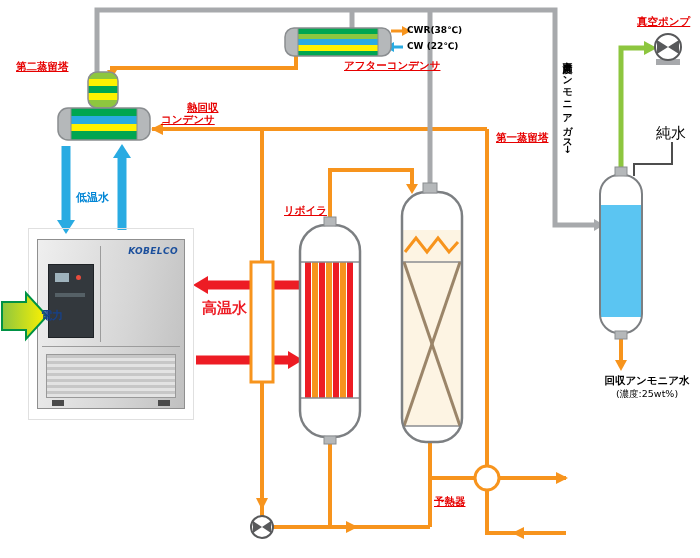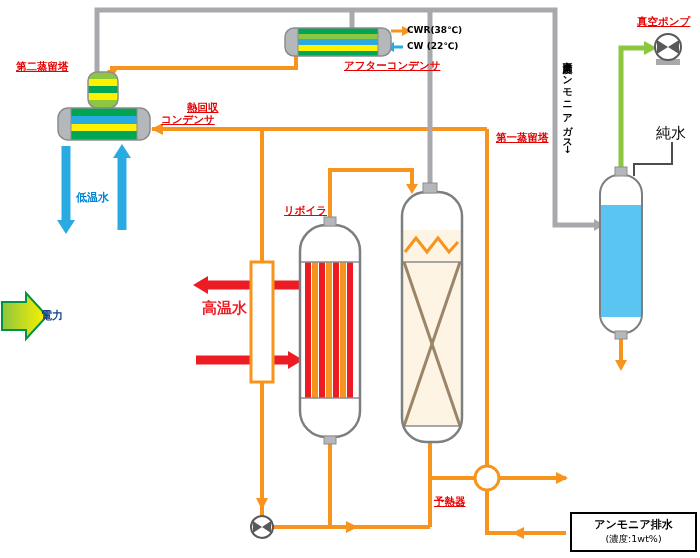--- a/index.html
+++ b/index.html
@@ -203,20 +203,35 @@
 
   <g>
     <circle cx="262" cy="527" r="11" fill="#ffffff" stroke="#58595b" stroke-width="2"></circle>
     <polygon points="262,527 253,521 253,533" fill="#58595b"></polygon>
     <polygon points="262,527 271,521 271,533" fill="#58595b"></polygon>
   </g>
 
   <circle cx="487" cy="478" r="12" fill="#ffffff" stroke="#f7941d" stroke-width="3"></circle>
 </svg>
 
+<div class="abs" style="left:28px;top:228px;width:164px;height:190px;border:1px solid #e0e0e0;">
+  <div class="abs" style="left:8px;top:10px;width:146px;height:168px;background:linear-gradient(100deg,#efefef 0%,#d5d5d5 60%,#c0c0c0 100%);border:1px solid #8f8f8f;">
+    <div class="abs" style="right:6px;top:6px;font-size:9px;font-weight:bold;font-style:italic;color:#1b4f9c;letter-spacing:0.4px;">KOBELCO</div>
+    <div class="abs" style="left:10px;top:24px;width:44px;height:72px;background:#33383d;border:1px solid #1e2226;">
+      <div class="abs" style="left:6px;top:8px;width:14px;height:9px;background:#9fb3bd;"></div>
+      <div class="abs" style="left:27px;top:10px;width:5px;height:5px;border-radius:50%;background:#e84c3d;"></div>
+      <div class="abs" style="left:6px;top:28px;width:30px;height:4px;background:#556066;"></div>
+    </div>
+    <div class="abs" style="left:62px;top:6px;width:1px;height:96px;background:#9c9c9c;"></div>
+    <div class="abs" style="left:4px;top:106px;right:4px;height:1px;background:#9c9c9c;"></div>
+    <div class="abs" style="left:8px;top:114px;width:128px;height:42px;background:repeating-linear-gradient(180deg,#c7c7c7 0 3px,#e3e3e3 3px 6px);border:1px solid #999;"></div>
+    <div class="abs" style="left:14px;bottom:2px;width:12px;height:6px;background:#4a4a4a;"></div>
+    <div class="abs" style="right:14px;bottom:2px;width:12px;height:6px;background:#4a4a4a;"></div>
+  </div>
+</div>
 
 <svg class="abs" width="50" height="52" style="left:0;top:290px;">
   <polygon points="2,12 26,12 26,3 47,26 26,49 26,40 2,40" fill="url(#gradPower)" stroke="#009245" stroke-width="2"></polygon>
 </svg>
 <div class="abs" style="left:4px;top:308px;color:#16418c;font-weight:bold;font-size:11px;padding-left:37px;">電力</div>
 
 <div class="abs red-label" style="left:16px;top:60px;">第二蒸留塔</div>
 <div class="abs red-label" style="left:344px;top:59px;">アフターコンデンサ</div>
 <div class="abs" style="left:161px;top:101px;line-height:12px;">
   <div class="red-label" style="position:static;margin-left:26px;">熱回収</div>
@@ -229,18 +244,18 @@
 
 <div class="abs blue-label" style="left:76px;top:190px;">低温水</div>
 <div class="abs hot-label" style="left:202px;top:299px;">高温水</div>
 <div class="abs blk-label" style="left:656px;top:124px;">純水</div>
 <div class="abs sm-label" style="left:407px;top:25px;">CWR(38℃)</div>
 <div class="abs sm-label" style="left:407px;top:41px;">CW (22℃)</div>
 <div class="abs vert" style="left:561px;top:54px;">
   <span>高温度アンモニアガス</span><span>↓</span>
 </div>
 
-<div class="abs outbox" style="left:570px;top:512px;width:127px;height:40px;line-height:14px;">
-  <div class="l1">アンモニア排水</div>
-  <div class="l2">(濃度:1wt%)</div>
+<div class="abs outtext" style="left:594px;top:374px;text-align:center;width:106px;line-height:13px;">
+  <div class="l1">回収アンモニア水</div>
+  <div class="l2">(濃度:25wt%)</div>
 </div>
 
 </div>
 
 </body></html>

